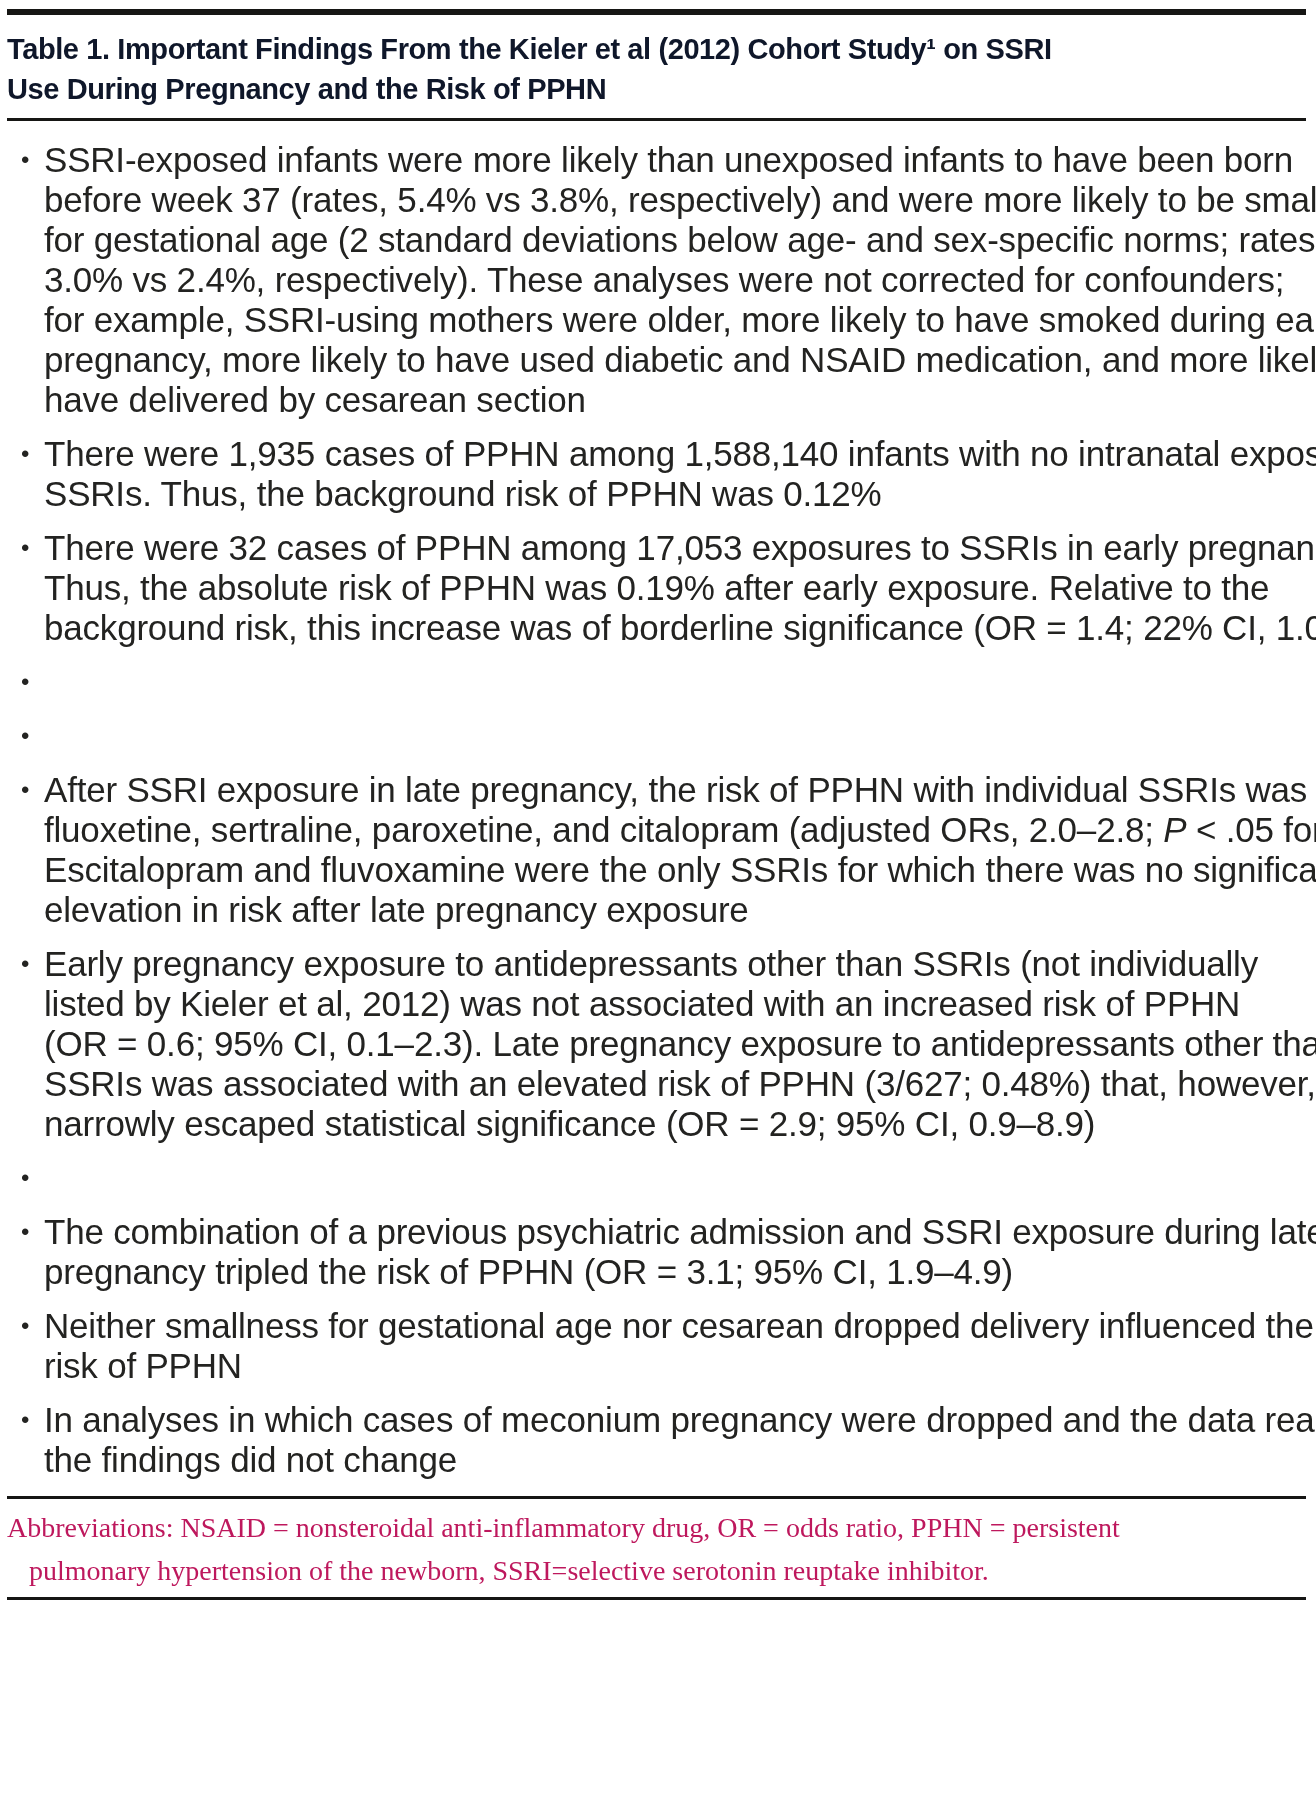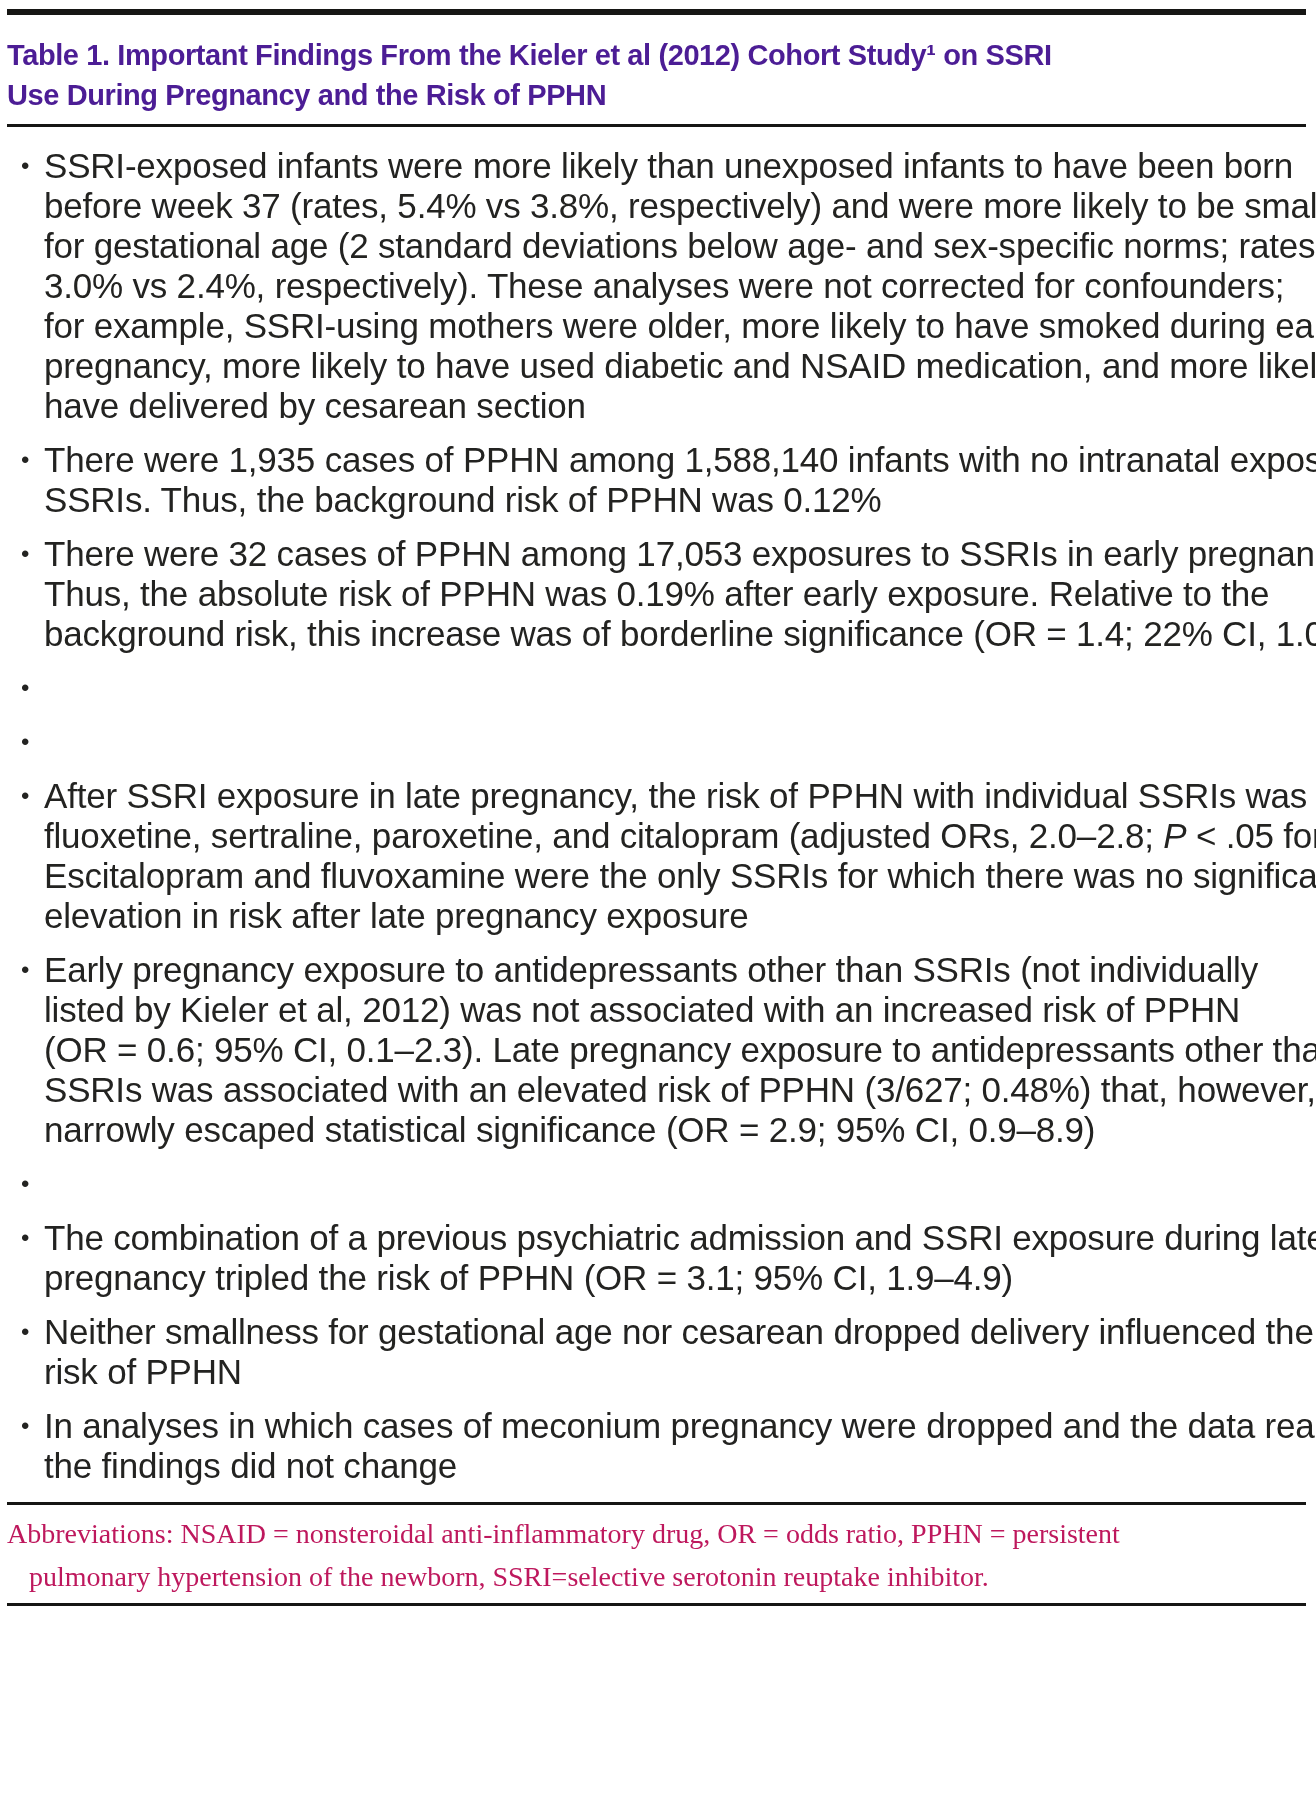--- a/index.html
+++ b/index.html
@@ -8,27 +8,27 @@
     font-family: "Liberation Sans", sans-serif;
     color: #232321;
     overflow: hidden;
   }
   .page { padding: 0 10px 0 7px; box-sizing: border-box; }
 
   .rule-thick { height: 6px; background: #161614; margin-top: 9px; }
   .rule-thin  { height: 3px; background: #161614; }
 
   .table-title {
-    margin-top: 20px;
+    margin-top: 14px;
     font-weight: bold;
     font-size: 29px;
     line-height: 40px;
     letter-spacing: -0.4px;
     white-space: pre;
-    color: #4c1d95;
+    color: #0f172a;
   }
   .title-rule { margin-top: 9px; }
 
   ul.findings {
     list-style: none;
     margin: 19px 0 0 0;
     padding: 0;
   }
   ul.findings li {
     display: flex;

